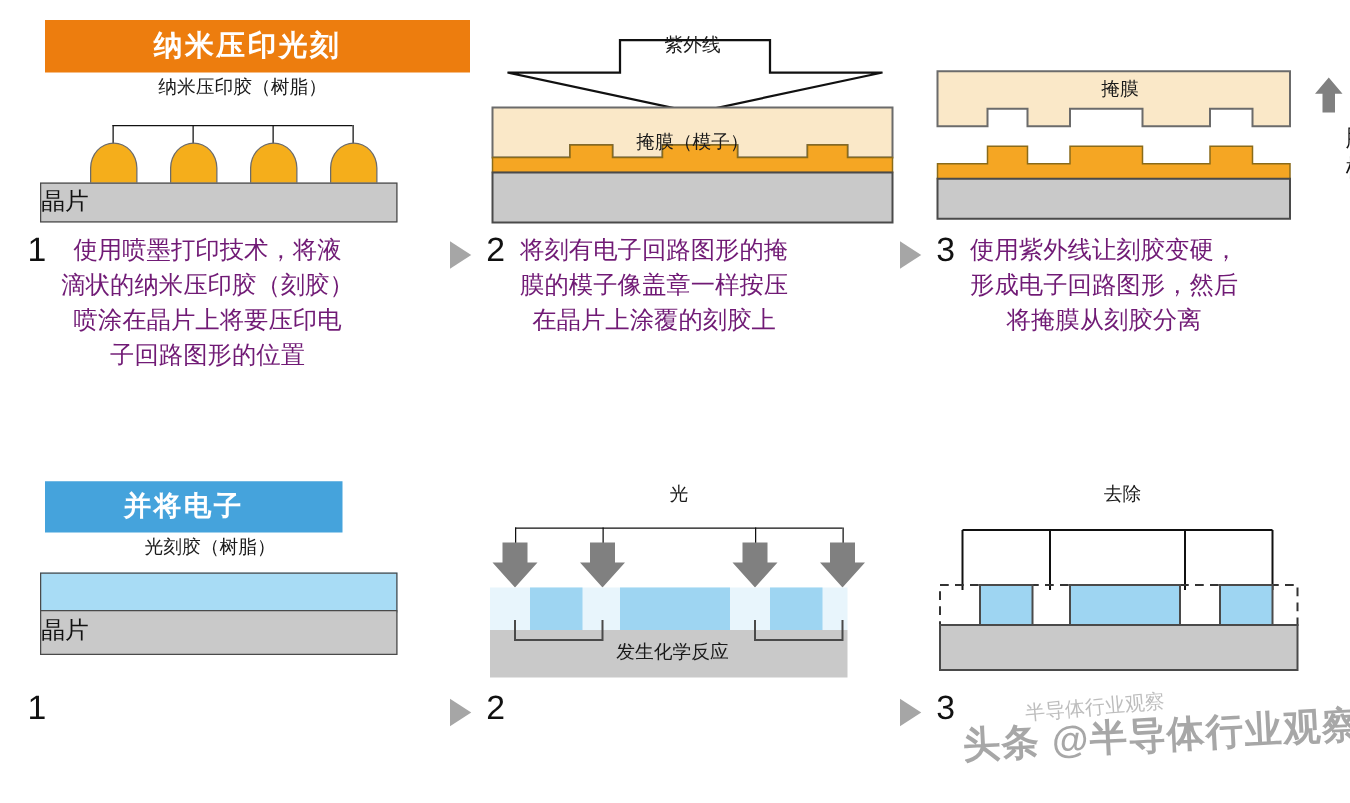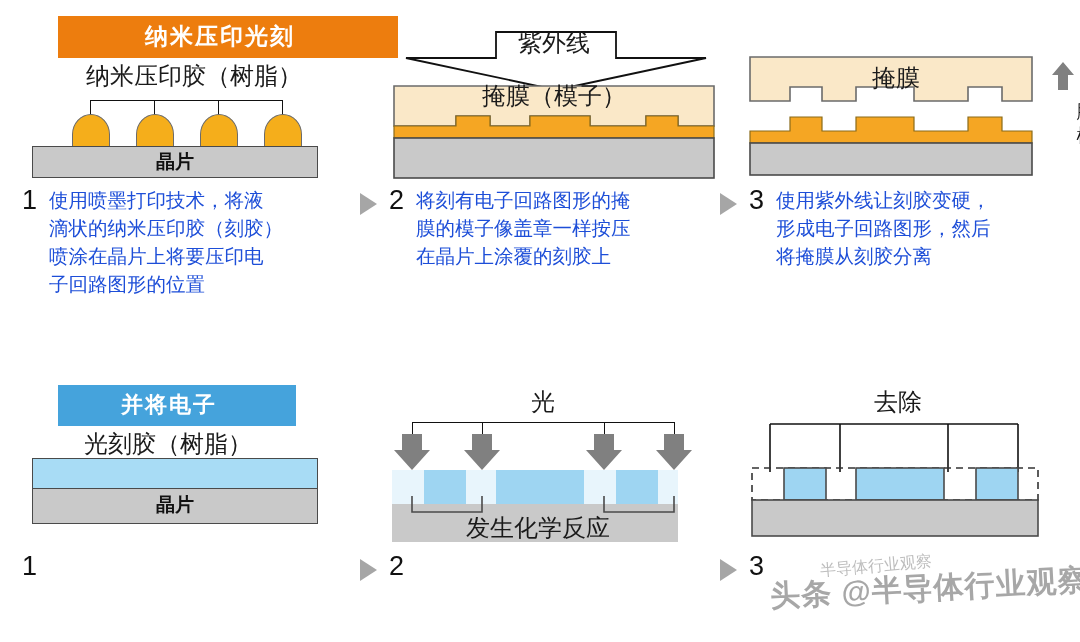--- a/index.html
+++ b/index.html
@@ -31,54 +31,52 @@
   
   .section-badge {
     display: block;
     box-sizing: border-box;
     text-align: center;
     color: #ffffff;
     font-size: 23px;
     font-weight: bold;
     letter-spacing: 2px;
     padding: 5px 16px 6px 0;
-    margin-left: 22px;
   }
   #badge-nanoimprint {
     position: absolute; left: 36px; top: 16px;
     width: 340px;
     background: #ED7D0E;
   }
   #badge-optical {
     position: absolute; left: 36px; top: 385px;
     width: 238px;
     background: #45A3DC;
     font-size: 22px;
   }
 
   
   .fig-caption {
     position: absolute;
     text-align: center;
-    font-size: 24px;
+    font-size: 15px;
     color: #1a1a1a;
     white-space: nowrap;
   }
 
   
   .wafer {
     position: absolute;
     background: #C9C9C9;
     border: 1.5px solid #4a4a4a;
     box-sizing: border-box;
-    text-align: center;
+    text-align: left;
     color: #111;
     font-size: 19px;
     line-height: 1.0;
-    font-weight: bold;
   }
   .wafer span { display:block; }
 
   .resist-band {
     position: absolute;
     background: #A8DCF5;
     border: 1.5px solid #4a4a4a;
     box-sizing: border-box;
   }
 
@@ -120,22 +118,23 @@
   .step-num {
     font-size: 27px;
     line-height: 28px;
     color: #111;
     flex: 0 0 auto;
     font-weight: 400;
   }
   .step-text {
     font-size: 19.5px;
     line-height: 28px;
-    color: #1d4ed8;
+    color: #701a75;
     white-space: pre-line;
+    text-align: center;
   }
 
   
   .side-label {
     position: absolute;
     font-size: 19px;
     line-height: 24px;
     width: 22px;
     text-align: center;
     color: #111;
@@ -202,21 +201,21 @@
     <svg width="352" height="110" style="position:absolute;left:0;top:84px;">
 
       <path d="M16,2 L336,2 L336,42 L300,42 L300,32 L268,32 L268,42
                L212,42 L212,32 L152,32 L152,42 L112,42 L112,32 L78,32 L78,42 L16,42 Z" fill="#FAE8C8" stroke="#6b6b6b" stroke-width="1.6"></path>
 
       <path d="M16,42 L78,42 L78,32 L112,32 L112,42 L152,42 L152,32 L212,32 L212,42
                L268,42 L268,32 L300,32 L300,42 L336,42 L336,54 L16,54 Z" fill="#F5A623" stroke="#8a6b1a" stroke-width="1.2"></path>
 
       <rect x="16" y="54" width="320" height="40" fill="#C9C9C9" stroke="#4a4a4a" stroke-width="1.6"></rect>
     </svg>
-    <div class="fig-caption" style="left:0; top:80px; width:352px;">掩膜（模子）</div>
+    <div class="fig-caption" style="left:0; top:104px; width:352px;">掩膜（模子）</div>
   </div>
 
   <div class="col col-3">
     <svg width="300" height="125" style="position:absolute;left:8px;top:55px;">
 
       <path d="M4,2 L286,2 L286,46 L256,46 L256,32 L222,32 L222,46
                L168,46 L168,32 L110,32 L110,46 L76,46 L76,32 L44,32 L44,46 L4,46 Z" fill="#FAE8C8" stroke="#6b6b6b" stroke-width="1.6"></path>
 
       <path d="M4,76 L44,76 L44,62 L76,62 L76,76 L110,76 L110,62 L168,62 L168,76
                L222,76 L222,62 L256,62 L256,76 L286,76 L286,88 L4,88 Z" fill="#F5A623" stroke="#8a6b1a" stroke-width="1.2"></path>

